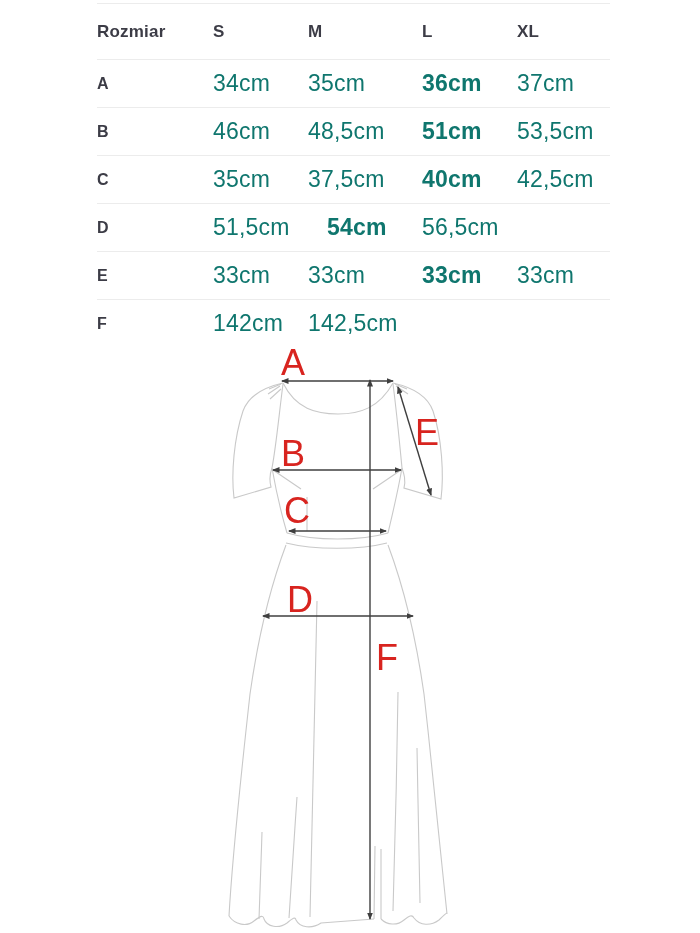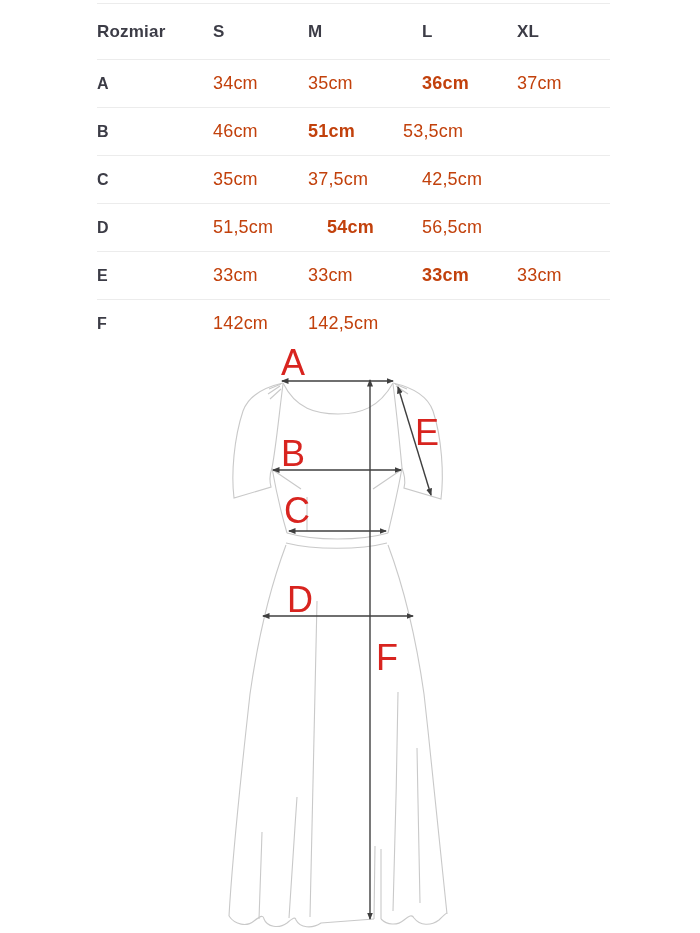--- a/index.html
+++ b/index.html
@@ -8,21 +8,21 @@
     font-family:"Liberation Sans",sans-serif;
   }
   
   .size-table{
     position:absolute;left:97px;top:3px;width:513px;
     border-top:1px solid #ececec;
   }
   .t-row{display:flex;height:47px;border-top:1px solid #ececec;}
   .t-row.t-head{height:55px;border-top:none;}
   .t-row:nth-child(2){border-top:1px solid #ececec;}
-  .cell{display:flex;align-items:center;font-size:18px;color:#c2410c;letter-spacing:.2px;}
+  .cell{display:flex;align-items:center;font-size:23px;color:#0f766e;letter-spacing:.2px;}
   .c0{width:116px;}
   .c1{width:95px;}
   .c2{width:114px;}
   .c3{width:95px;font-weight:bold;}
   .c4{width:93px;}
   .head .cell, .cell.head{font-weight:bold;color:#3c3c46;font-size:17px;}
   .cell.rowletter{font-weight:bold;color:#3c3c46;font-size:16px;}
   
   .dress-svg{position:absolute;left:150px;top:345px;}
   .outline{stroke:#c9c9c9;stroke-width:1.1;fill:none;}
@@ -47,28 +47,30 @@
       <div class="cell c0 rowletter">A</div>
       <div class="cell c1">34cm</div>
       <div class="cell c2">35cm</div>
       <div class="cell c3">36cm</div>
       <div class="cell c4">37cm</div>
     </div>
 
     <div class="t-row">
       <div class="cell c0 rowletter">B</div>
       <div class="cell c1">46cm</div>
+      <div class="cell c2">48,5cm</div>
       <div class="cell c3">51cm</div>
       <div class="cell c4">53,5cm</div>
     </div>
 
     <div class="t-row">
       <div class="cell c0 rowletter">C</div>
       <div class="cell c1">35cm</div>
       <div class="cell c2">37,5cm</div>
+      <div class="cell c3">40cm</div>
       <div class="cell c4">42,5cm</div>
     </div>
 
     <div class="t-row">
       <div class="cell c0 rowletter">D</div>
       <div class="cell c2">51,5cm</div>
       <div class="cell c3">54cm</div>
       <div class="cell c4">56,5cm</div>
     </div>
 

